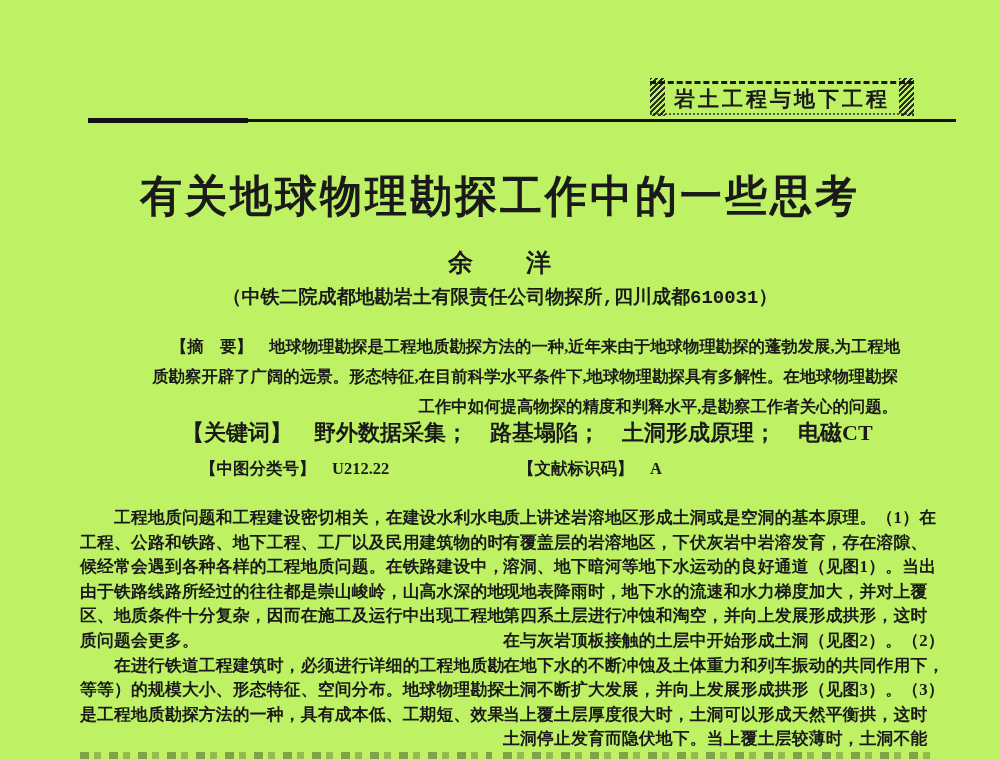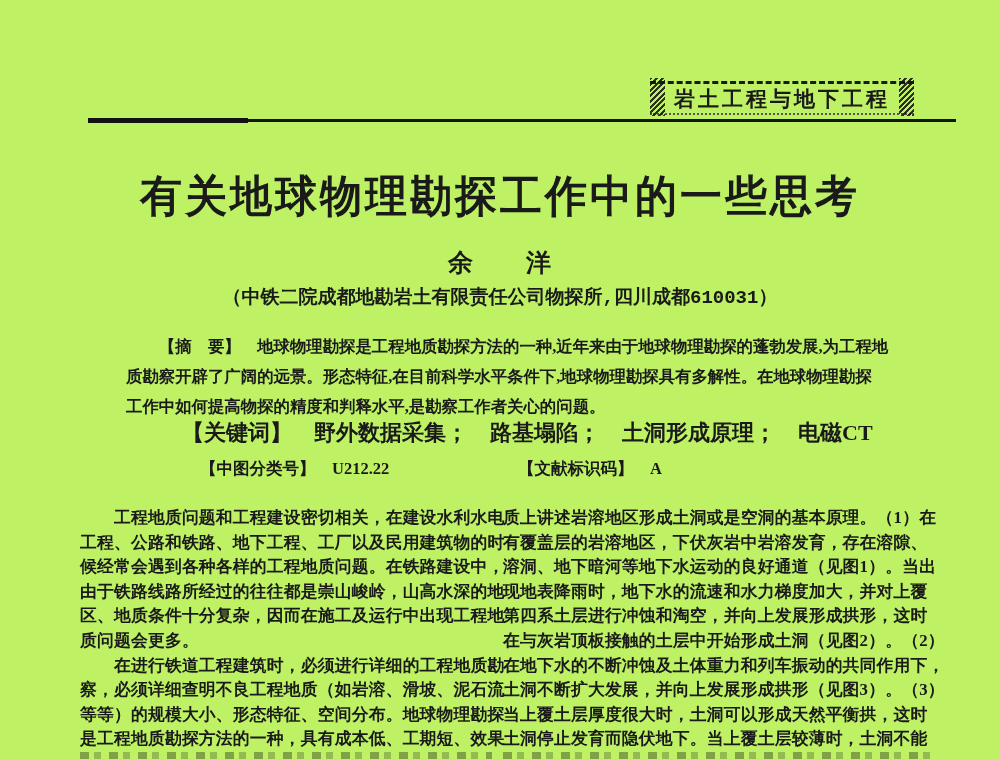--- a/index.html
+++ b/index.html
@@ -34,21 +34,21 @@
   }
   .author{
     position:absolute; top:246px; left:0; width:1000px;
     text-align:center; font-size:25px; font-weight:600; letter-spacing:1px;font-family:Liberation Mono, monospace;
   }
   .affiliation{
     position:absolute; top:284px; left:0; width:1000px;
     text-align:center; font-size:19px; font-weight:600; white-space:nowrap;font-family:Liberation Mono, monospace;
   }
   
-  .abstract{position:absolute; top:332px; left:126px; width:760px;}
+  .abstract{position:absolute; top:332px; left:138px; width:760px;text-align:right;}
   .abstract .abs-line{font-size:16.4px; line-height:30px; font-weight:600; white-space:nowrap;}
   .keywords{
     position:absolute; top:418px; left:138px; width:760px;
     font-size:22px; line-height:30px; font-weight:bold; white-space:nowrap;
   }
   .meta-row{position:absolute; top:458px; left:0; width:1000px; height:26px; font-weight:bold; font-size:16.5px;}
   .meta-clc{position:absolute; left:160px; top:0; white-space:nowrap;margin-left:40px;}
   .meta-doc{position:absolute; left:518px; top:0; white-space:nowrap;}
   
   .col{position:absolute; top:506px;}
@@ -101,21 +101,20 @@
   </div>
 
   <div class="col left">
       <div class="body-line">　　工程地质问题和工程建设密切相关，在建设水利水电</div>
       <div class="body-line">工程、公路和铁路、地下工程、工厂以及民用建筑物的时</div>
       <div class="body-line">候经常会遇到各种各样的工程地质问题。在铁路建设中，</div>
       <div class="body-line">由于铁路线路所经过的往往都是崇山峻岭，山高水深的地</div>
       <div class="body-line">区、地质条件十分复杂，因而在施工及运行中出现工程地</div>
       <div class="body-line">质问题会更多。</div>
       <div class="body-line">　　在进行铁道工程建筑时，必须进行详细的工程地质勘</div>
-      <div class="body-line">察，必须详细查明不良工程地质（如岩溶、滑坡、泥石流</div>
       <div class="body-line">等等）的规模大小、形态特征、空间分布。地球物理勘探</div>
       <div class="body-line">是工程地质勘探方法的一种，具有成本低、工期短、效果</div>
     </div>
 
   <div class="col right">
       <div class="body-line">质上讲述岩溶地区形成土洞或是空洞的基本原理。（1）在</div>
       <div class="body-line">有覆盖层的岩溶地区，下伏灰岩中岩溶发育，存在溶隙、</div>
       <div class="body-line">溶洞、地下暗河等地下水运动的良好通道（见图1）。当出</div>
       <div class="body-line">现地表降雨时，地下水的流速和水力梯度加大，并对上覆</div>
       <div class="body-line">第四系土层进行冲蚀和淘空，并向上发展形成拱形，这时</div>

